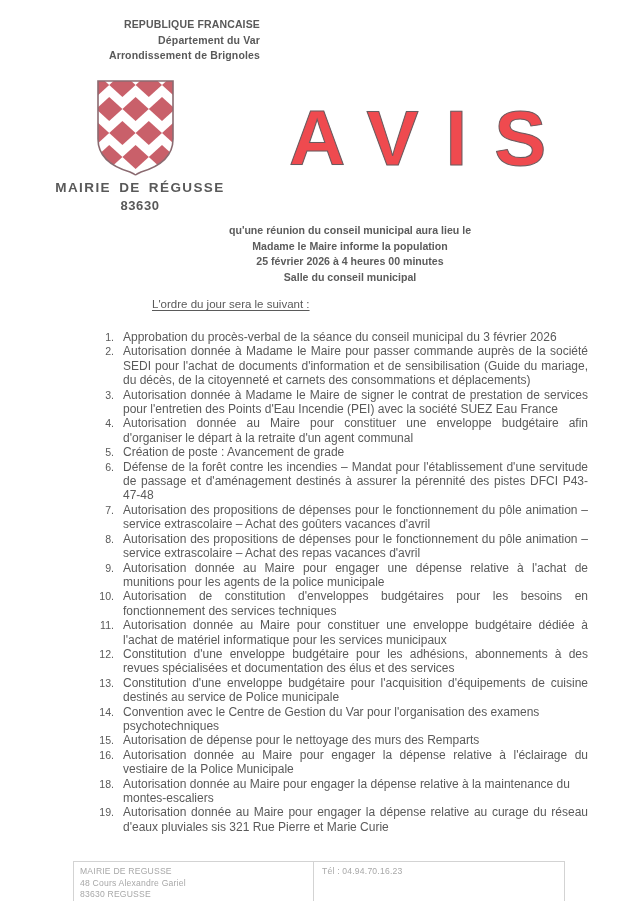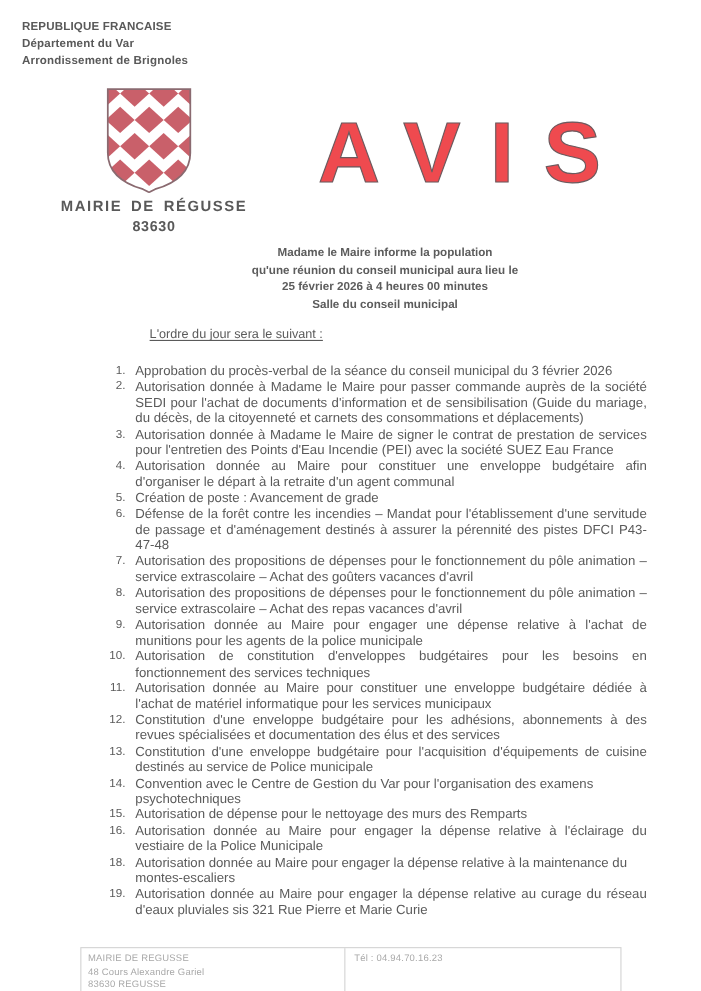--- a/index.html
+++ b/index.html
@@ -16,21 +16,21 @@
     color: #5a5a5a;
     -webkit-font-smoothing: antialiased;
   }
 
   
   #header-block {
     position: absolute;
     left: 20px;
     top: 17px;
     width: 240px;
-    text-align: left;
+    text-align: right;
   }
   #header-block .line {
     font-size: 10.5px;
     font-weight: bold;
     color: #595959;
     line-height: 15.5px;
     letter-spacing: 0.15px;
     white-space: nowrap;
   }
 
@@ -98,21 +98,21 @@
     font-size: 10.6px;
     font-weight: bold;
     color: #5c5c5c;
     line-height: 15.6px;
     white-space: nowrap;
   }
 
   
   #agenda-heading {
     position: absolute;
-    left: 136px;
+    left: 152px;
     top: 298px;
     font-size: 11.5px;
     color: #5a5a5a;
     text-decoration: underline;
     text-underline-offset: 2px;
   }
 
   
   #agenda-list {
     position: absolute;
@@ -239,22 +239,22 @@
 </div>
 
 <div id="mairie-title">
   <div class="name">MAIRIE  DE  RÉGUSSE</div>
   <div class="postcode">83630</div>
 </div>
 
 <div id="avis-title">AVIS</div>
 
 <div id="announcement">
+  <div class="aline">qu'une réunion du conseil municipal aura lieu le</div>
   <div class="aline">Madame le Maire informe la population</div>
-  <div class="aline">qu'une réunion du conseil municipal aura lieu le</div>
   <div class="aline">25 février 2026 à 4 heures 00 minutes</div>
   <div class="aline">Salle du conseil municipal</div>
 </div>
 
 <div id="agenda-heading">L'ordre du jour sera le suivant :</div>
 
 <div id="agenda-list">
     <div class="agenda-item">
       <div class="agenda-num">1.</div>
       <div class="agenda-text nojust">Approbation du procès-verbal de la séance du conseil municipal du 3 février 2026</div>

